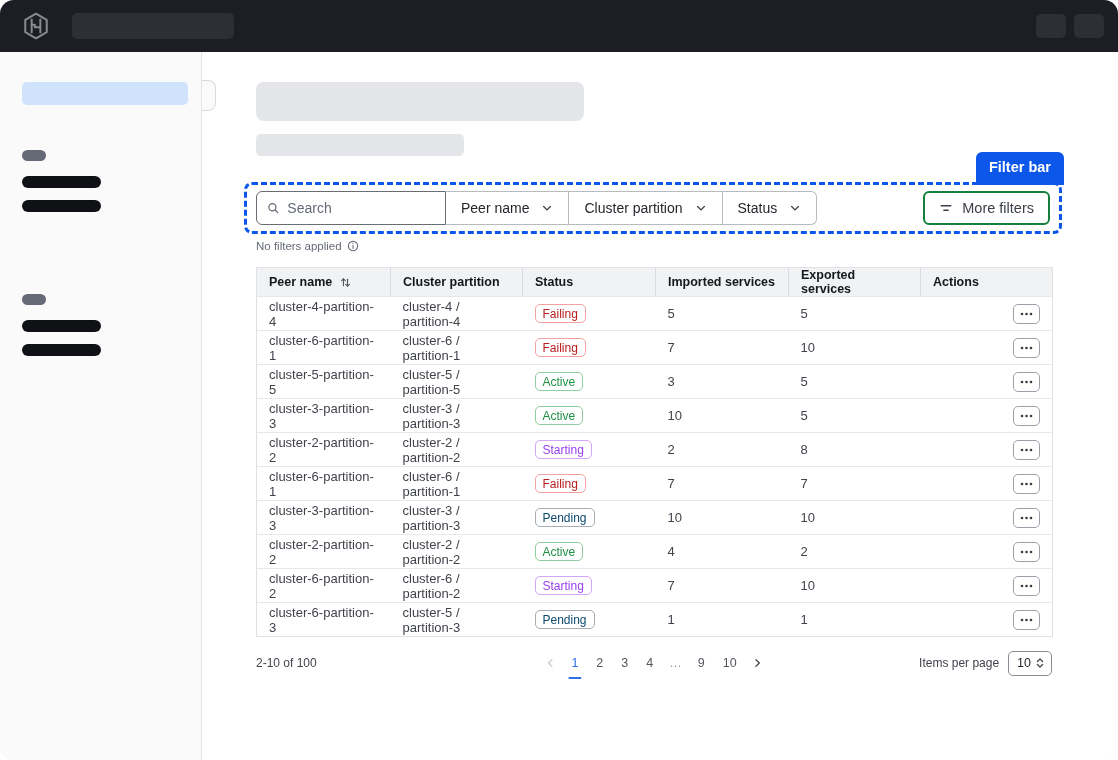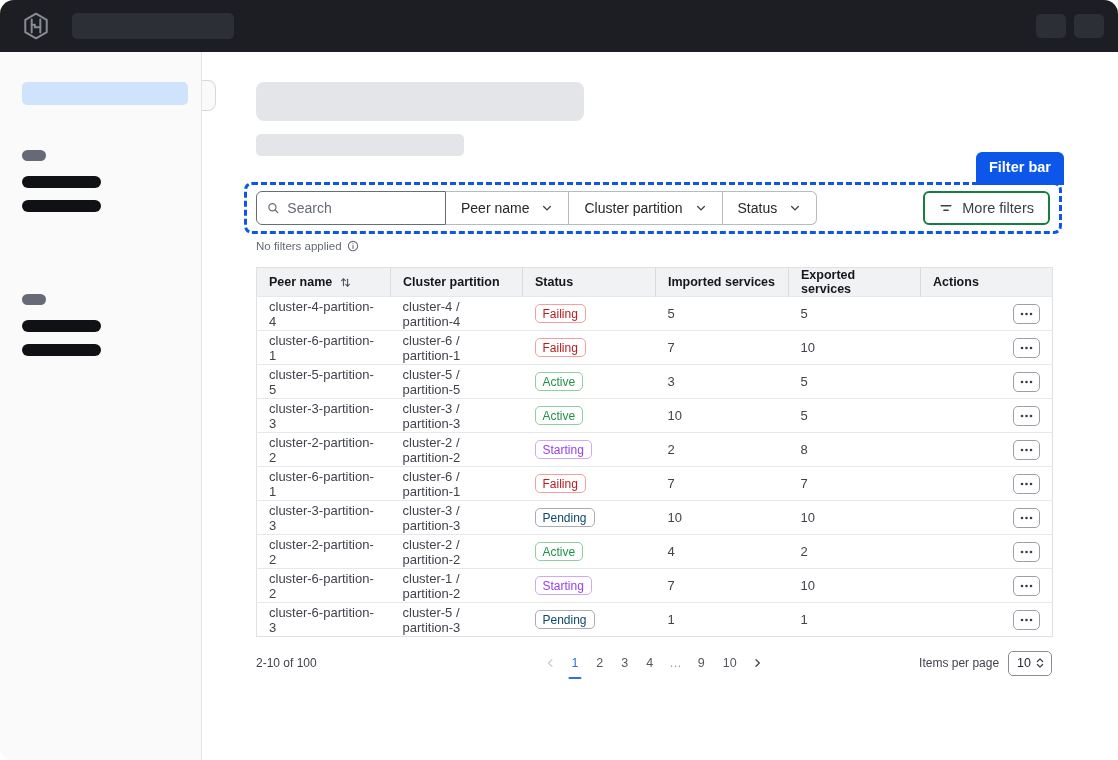--- a/index.html
+++ b/index.html
@@ -298,21 +298,21 @@
               <td class="right"><button class="actions-btn">
                   <svg width="13" height="4" viewBox="0 0 13 4" fill="#3b3d45">
                     <circle cx="2" cy="2" r="1.3"></circle>
                     <circle cx="6.5" cy="2" r="1.3"></circle>
                     <circle cx="11" cy="2" r="1.3"></circle>
                   </svg>
                 </button></td>
             </tr>
             <tr>
               <td>cluster-6-partition-2</td>
-              <td>cluster-1 / partition-2</td>
+              <td>cluster-6 / partition-2</td>
               <td><span class="badge starting">Starting</span></td>
               <td>7</td>
               <td>10</td>
               <td class="right"><button class="actions-btn">
                   <svg width="13" height="4" viewBox="0 0 13 4" fill="#3b3d45">
                     <circle cx="2" cy="2" r="1.3"></circle>
                     <circle cx="6.5" cy="2" r="1.3"></circle>
                     <circle cx="11" cy="2" r="1.3"></circle>
                   </svg>
                 </button></td>

